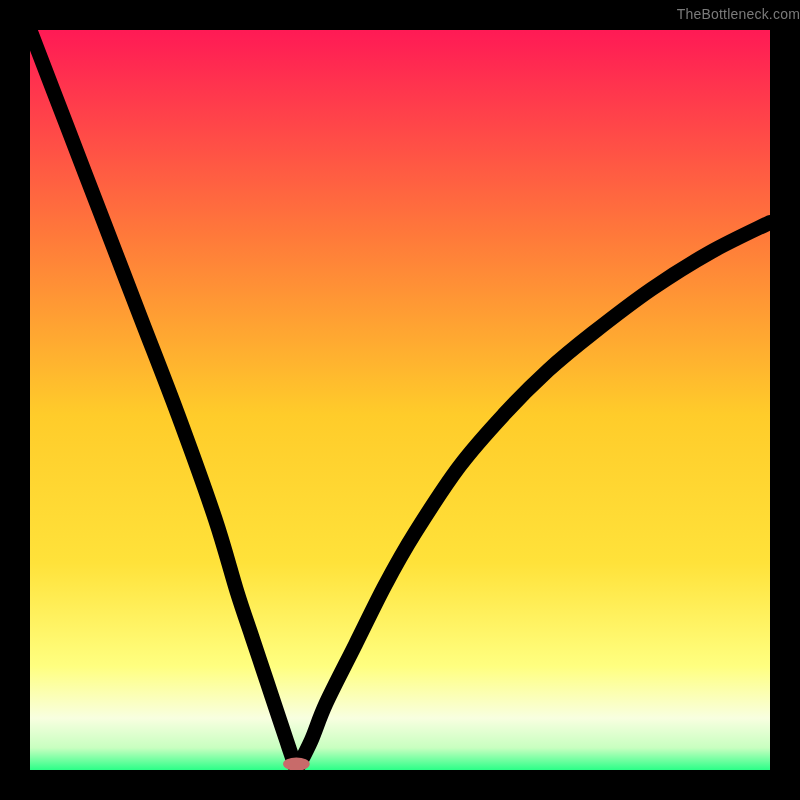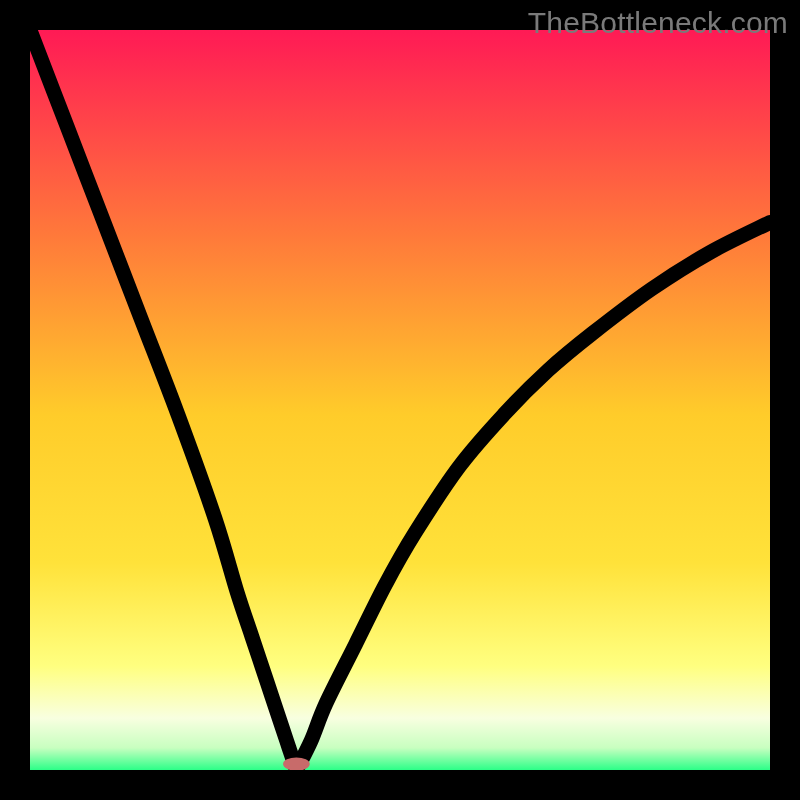--- a/index.html
+++ b/index.html
@@ -13,23 +13,23 @@
   }
   .frame {
     position: relative;
     width: 800px;
     height: 800px;
     background: #000;
   }
   .watermark {
     position: absolute;
     top: 6px;
-    right: 12px;
+    right: 0;
     color: #7a7a7a;
-    font-size: 30px;
+    font-size: 14px;
     font-weight: 500;
     letter-spacing: 0.2px;
     z-index: 10;
   }
   .plot-area {
     position: absolute;
     left: 30px;
     top: 30px;
     width: 740px;
     height: 740px;

